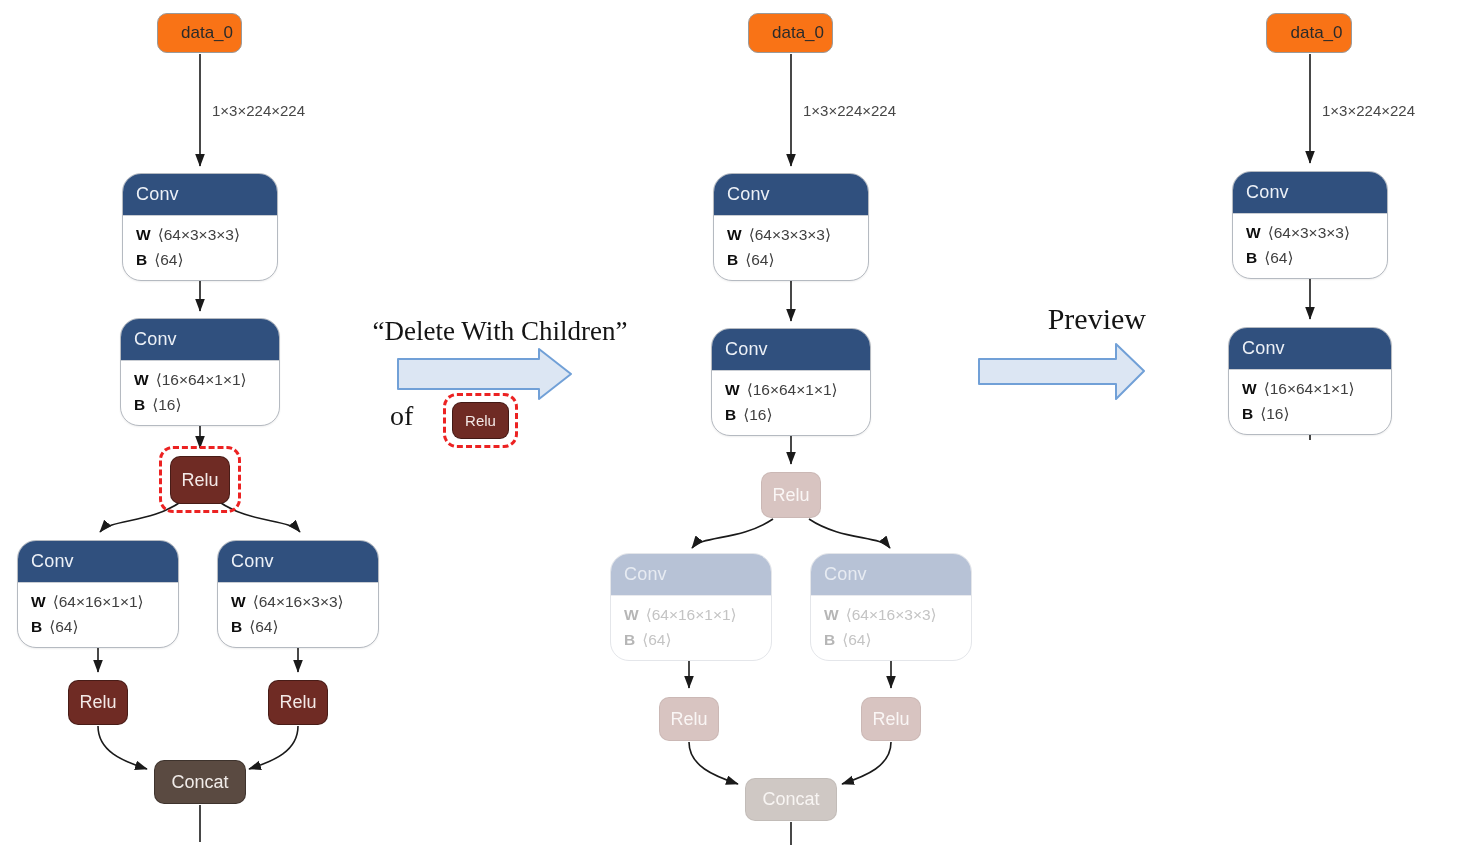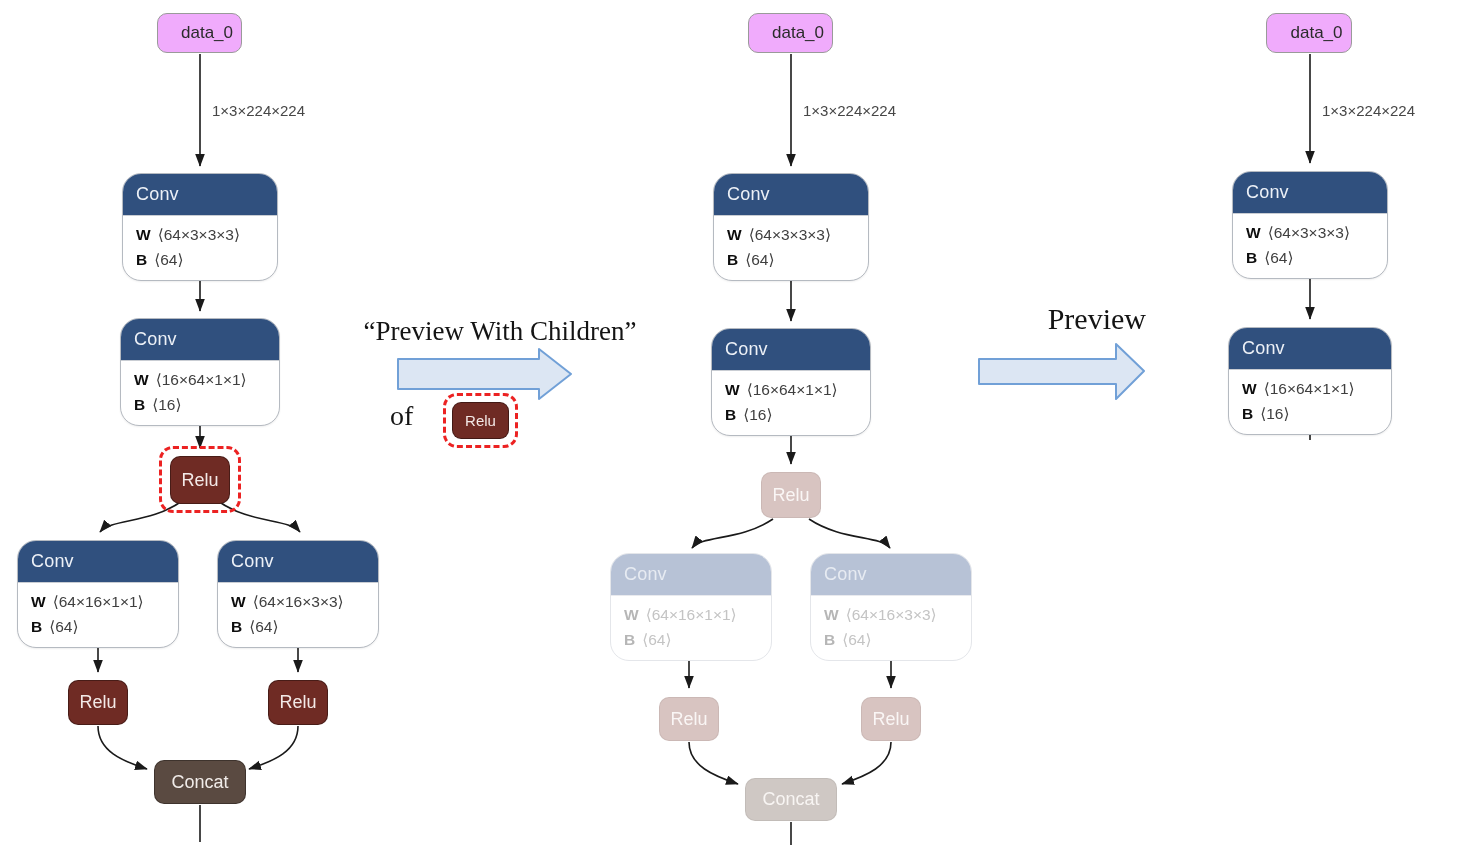--- a/index.html
+++ b/index.html
@@ -1,21 +1,21 @@
 <!DOCTYPE html>
 <html><head>
 <meta charset="utf-8">
 <style>
   html,body{margin:0;padding:0;background:#ffffff;}
   .canvas{position:relative;width:1468px;height:847px;background:#fff;overflow:hidden;
           font-family:"Liberation Sans","DejaVu Sans",sans-serif;}
   svg.edges{position:absolute;left:0;top:0;z-index:1;}
   .node{position:absolute;z-index:2;box-sizing:border-box;}
 
-  .io{background:#f0abfc;border:1.5px solid #9a9a9a;border-radius:10px;color:#2b2b2b;
+  .io{background:#f97316;border:1.5px solid #9a9a9a;border-radius:10px;color:#2b2b2b;
       font-size:17px;display:flex;align-items:center;justify-content:center;padding-left:15px;}
 
   .conv{background:#ffffff;border:1px solid #b5bac1;border-radius:19px;overflow:hidden;
         box-shadow:0 1px 2px rgba(0,0,0,.07);}
   .conv .hd{background:#30507e;color:#edf1f7;height:41px;line-height:41px;
             padding-left:13px;font-size:18px;letter-spacing:.2px;}
   .conv .bd{padding:6px 12px 8px 13px;font-size:15.5px;color:#3f3f3f;border-top:1px solid #c9cdd3;}
   .conv .row{line-height:25px;white-space:nowrap;}
   .conv .key{font-weight:bold;color:#0d0d0d;margin-right:7px;}
 
@@ -130,21 +130,21 @@
       <span>Relu</span>
     </div>
     <div class="node act" style="left:268px;top:680px;width:60px;height:45px;">
       <span>Relu</span>
     </div>
     <div class="node cat" style="left:154px;top:760px;width:92px;height:44px;">
       <span>Concat</span>
     </div>
   </div>
 
-  <div class="serif" style="left:340px;top:316px;width:320px;text-align:center;font-size:27px;">“Preview With Children”</div>
+  <div class="serif" style="left:340px;top:316px;width:320px;text-align:center;font-size:27px;">“Delete With Children”</div>
 
   <svg class="blockarrow" style="left:397px;top:348px;" width="176" height="52" viewBox="0 0 176 52">
     <polygon points="1,11 142,11 142,1 174,26 142,51 142,41 1,41" fill="#dce6f3" stroke="#71a0d7" stroke-width="2" stroke-linejoin="round"></polygon>
   </svg>
 
   <div class="serif" style="left:390px;top:400px;font-size:28px;">of</div>
 
   <div class="mini-act" style="left:452px;top:402px;width:57px;height:37px;">
     <span>Relu</span>
   </div>

